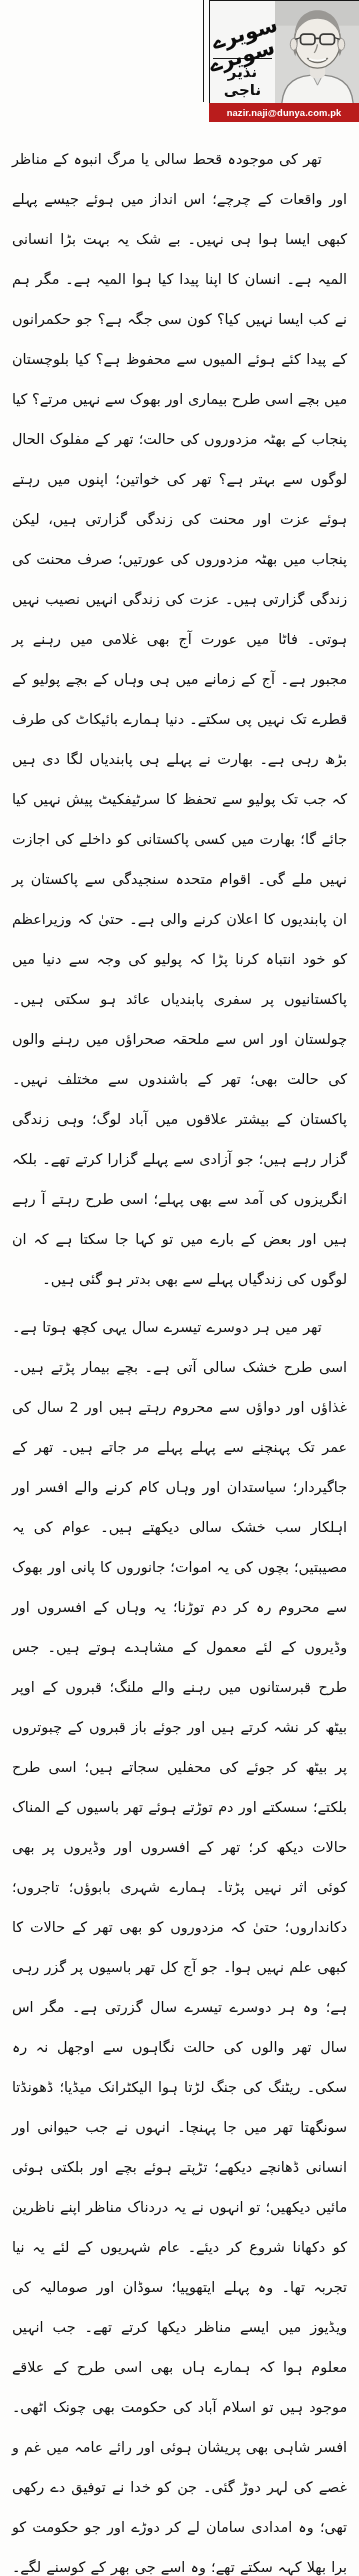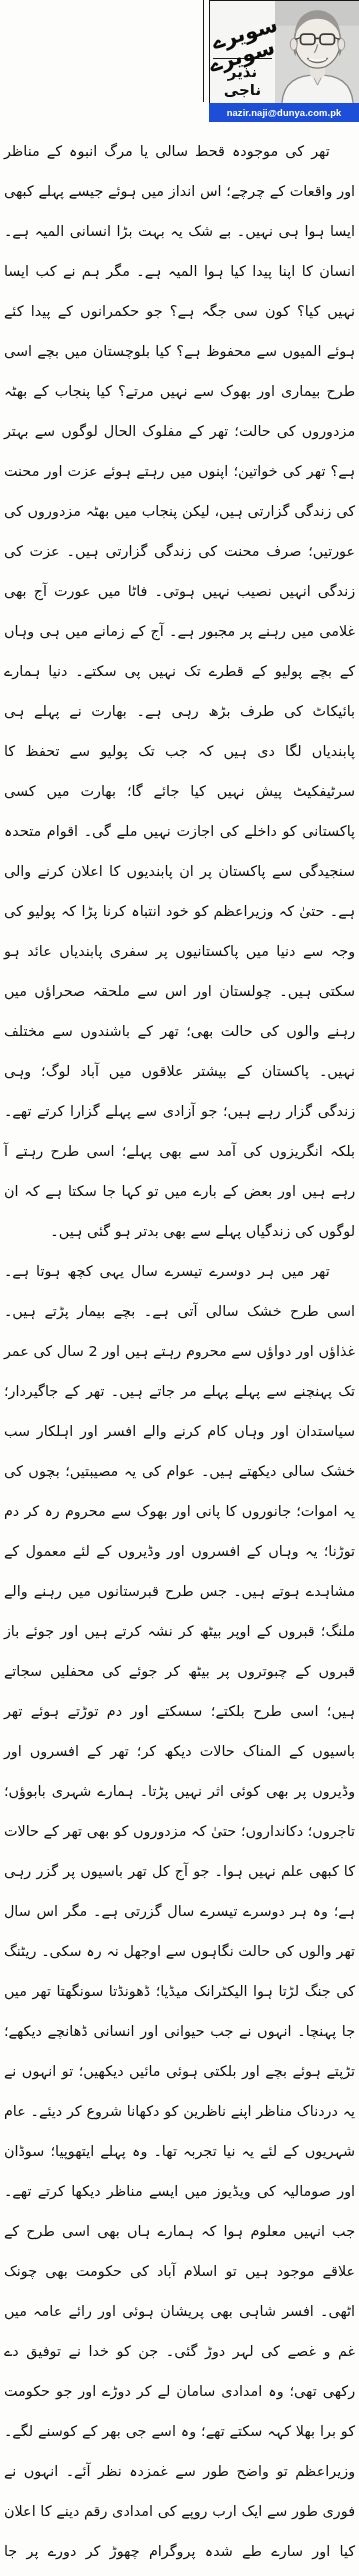--- a/index.html
+++ b/index.html
@@ -42,35 +42,35 @@
   .author-name{
     direction:rtl;text-align:center;
     font-size:15px;font-weight:bold;
     border-top:1.1px solid #1a1a1a;
     padding:3.3px 2.2px 4.4px 2.2px;margin:0 3.3px;
   }
   .masthead-photo{flex:1;height:100%;overflow:hidden;}
   .masthead-photo svg{display:block;width:100%;height:100%;}
   .email-bar{
     position:absolute;left:209px;top:103px;width:150px;height:19px;
-    background:#1d4ed8;color:#ffffff;
+    background:#b91c1c;color:#ffffff;
     display:flex;align-items:center;justify-content:center;
     font-family:"Liberation Sans",sans-serif;
     font-size:9.4px;font-weight:bold;letter-spacing:0.1px;
   }
   
   .article{
     padding:3.3px 3.9px 16.6px 3.9px;
     direction:rtl;
     text-align:justify;
     font-size:14.4px;
     line-height:40px;
     font-weight:500;
   }
-  .article p{margin:0;text-indent:25.4px;}
+  .article p{margin:8px;text-indent:25.4px;}
 </style>
 </head>
 <body>
 
 <div class="page">
 
   <div class="header">
 
 
     <div class="v-divider"></div>

